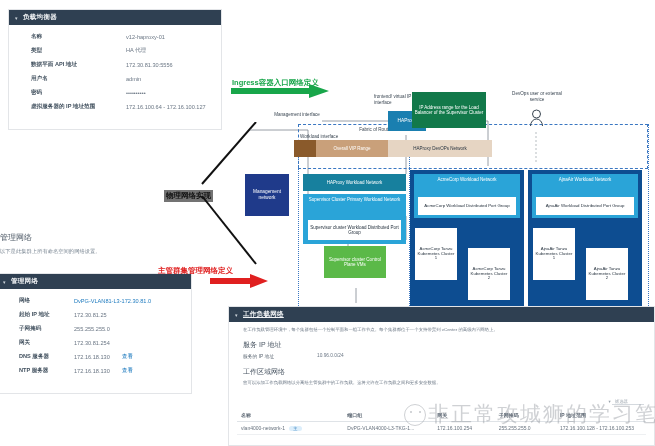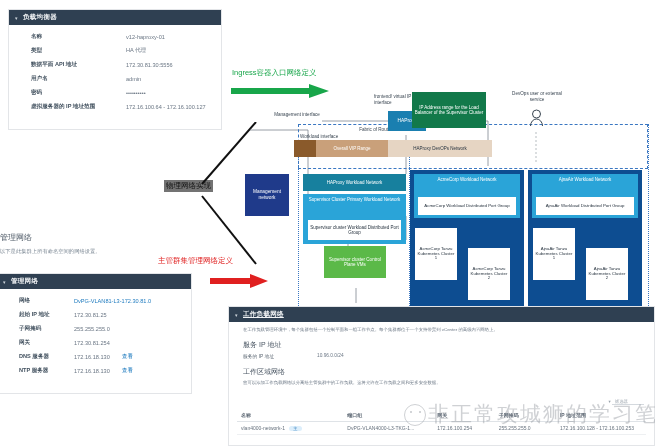--- a/index.html
+++ b/index.html
@@ -27,21 +27,21 @@
   .kv { display:flex; align-items:center; padding:3px 0 3px 22px; }
   .kv .k { width:95px; font-size:5.6px; color:#41505e; font-weight:bold; flex:none;}
   .kv .v { font-size:5.6px; color:#6a7684; }
   .kv .v.link { color:#1f7bbf; }
   .kv .act { font-size:5.6px; color:#1f7bbf; margin-left:12px; }
 
   .sect-title { font-size:8px; color:#4a5663; }
   .sect-sub   { font-size:5.3px; color:#7c8894; }
 
   
-  .anno { position:absolute; font-weight:normal; white-space:nowrap; }
+  .anno { position:absolute; font-weight:bold; white-space:nowrap;margin-top:10px; }
   .anno-green { color:#18a64a; font-size:7.5px; }
   .anno-red   { color:#e02020; font-size:7.5px; }
   .anno-blue  { color:#2b4fb5; font-size:7.5px; }
   .anno-black { color:#111; font-size:7.5px; }
   .anno-black-bg { background:#737373; padding:1px 2px; }
 
   
   #diagram { position:absolute; left:236px; top:88px; width:419px; height:230px; }
   .bx { position:absolute; display:flex; align-items:center; justify-content:center;
         text-align:center; line-height:1.15; }

